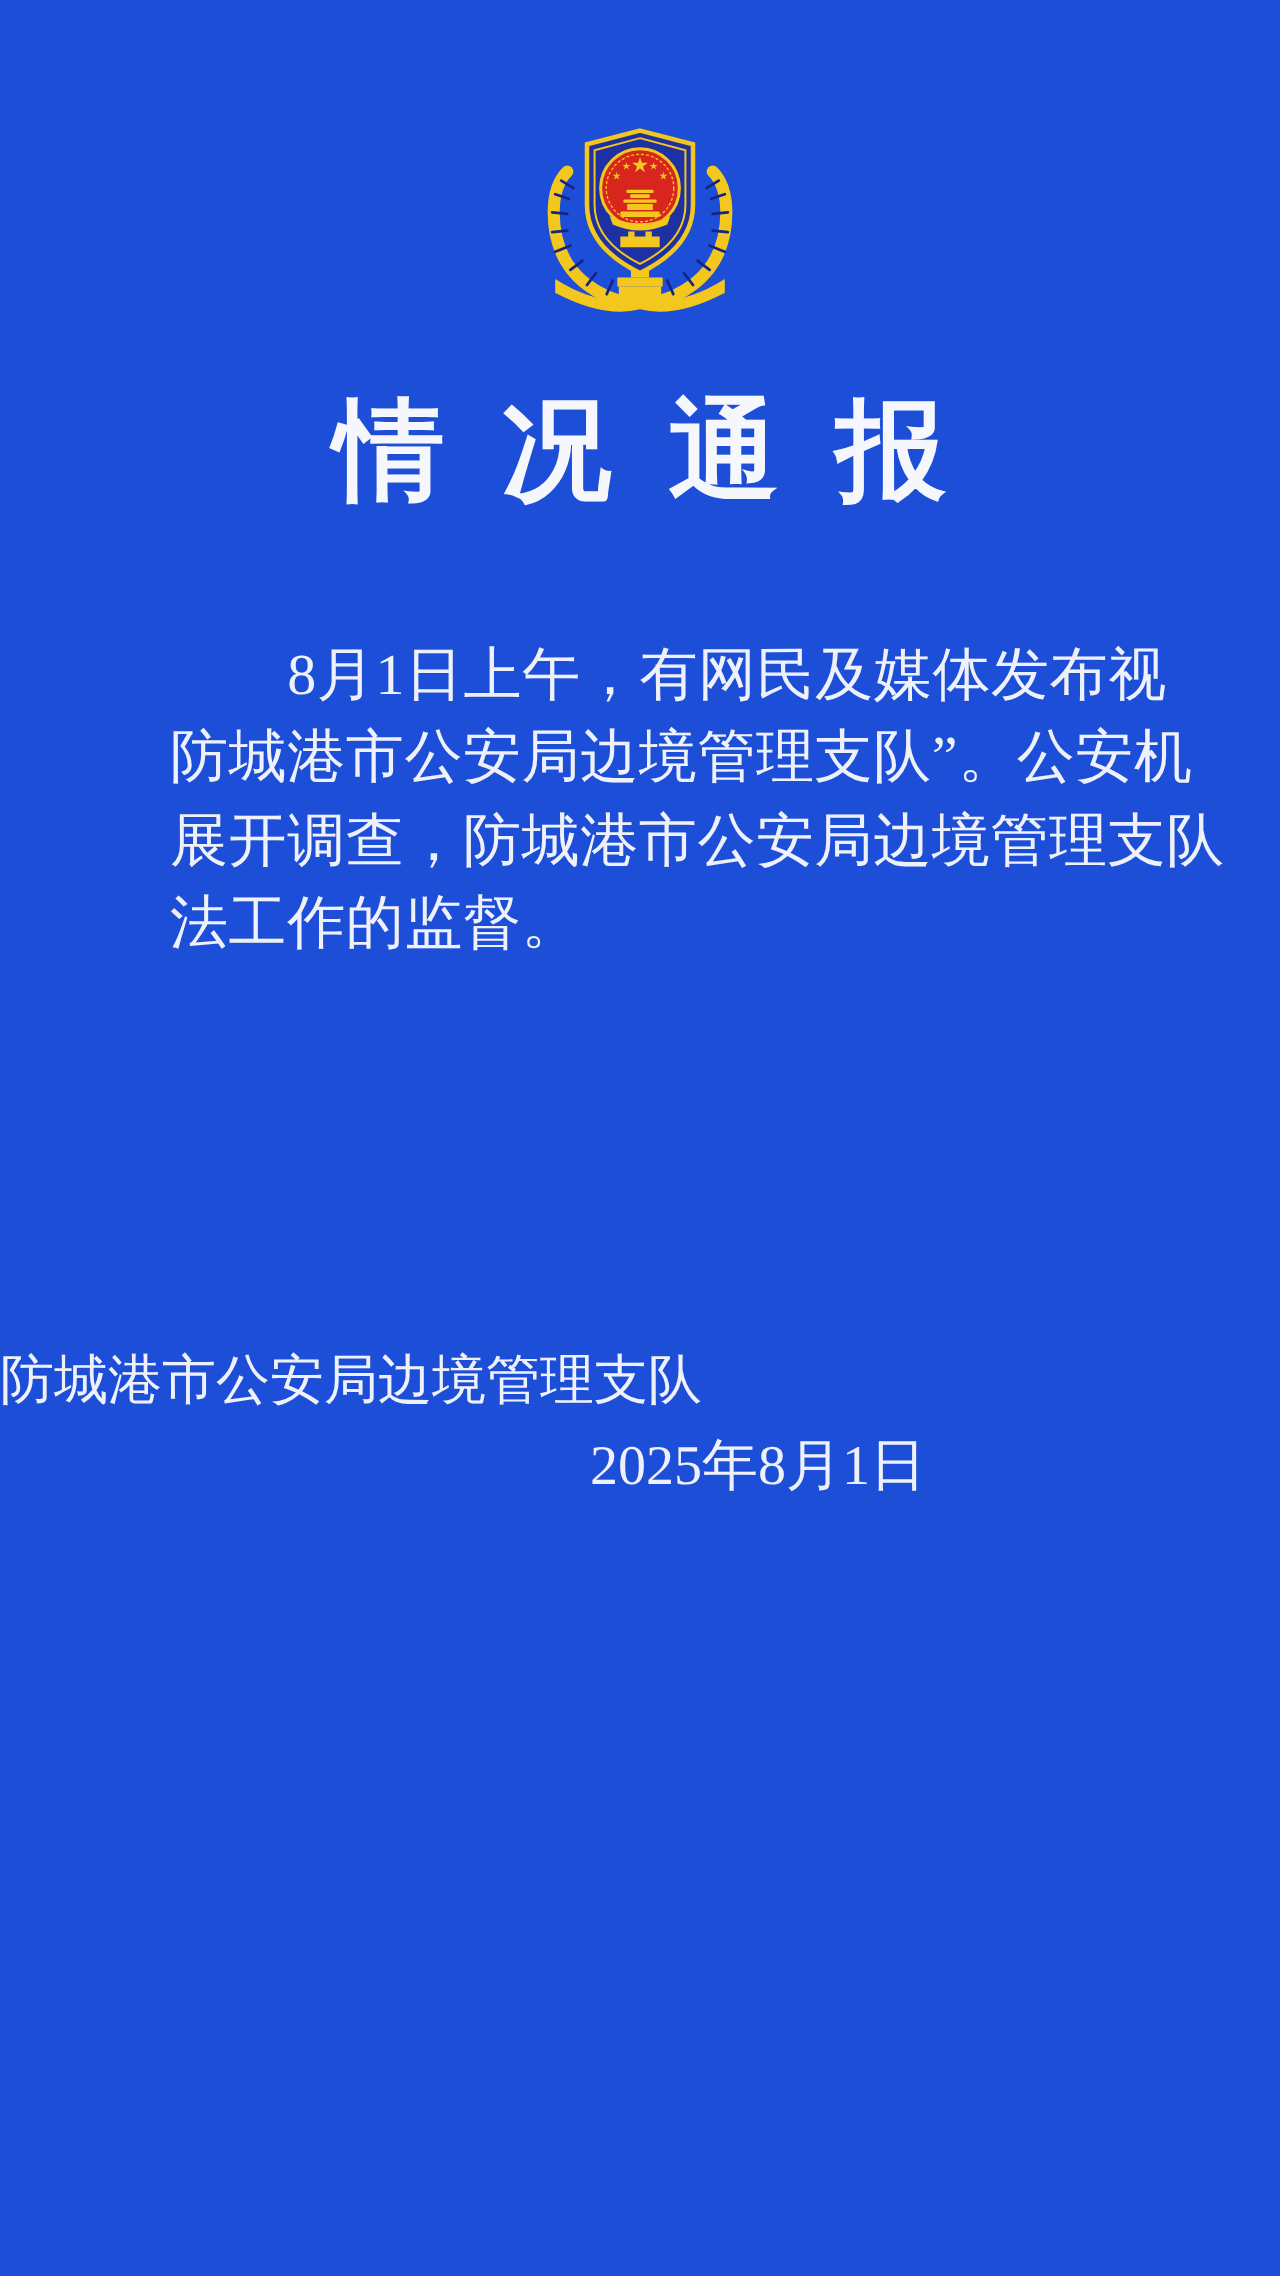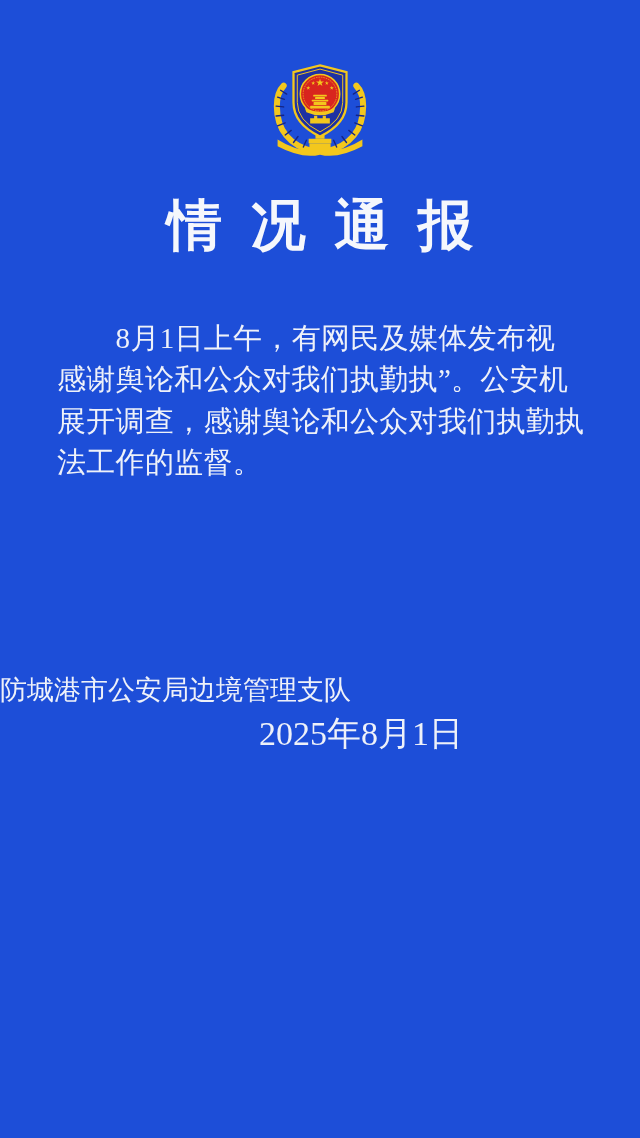--- a/index.html
+++ b/index.html
@@ -39,39 +39,39 @@
   .body-text {
     position: absolute;
     top: 318px;
     left: 57px;
     width: 532px;
     color: #eef1f9;
     font-size: 29px;
     line-height: 41.4px;
     letter-spacing: 0.3px;
   }
-  .body-line { white-space: nowrap; }
+  .body-line { white-space: nowrap; margin-left: 28px; }
   .signature {
     position: absolute;
     top: 670px;
     left: 0;
     right: 0;
     color: #eef1f9;
   }
   .agency {
     text-align: left;
     padding-right: 67px;
     font-size: 27px;
     line-height: 40px;
     white-space: nowrap;
   }
   .issue-date {
     text-align: right;
     padding-right: 177px;
-    font-size: 34px;
+    font-size: 28px;
     line-height: 40px;
     margin-top: 4px;
     white-space: nowrap;
   }
 </style>
 </head>
 <body>
 
 <div class="poster">
 
@@ -136,22 +136,22 @@
       <path d="M50,59.5 Q70,69 90,59.5 L88,65 Q70,73 52,65 Z" fill="#f3c71d"></path>
 
       <path d="M57,73 h5.2 v-3.4 h4.2 v3.4 h7.2 v-3.4 h4.2 v3.4 h5.2 v7 h-26 Z" fill="#f3c71d"></path>
     </svg>
   </div>
 
   <h1 class="title">情况通报</h1>
 
   <div class="body-text">
     <div class="body-line">　　8月1日上午，有网民及媒体发布视</div>
-    <div class="body-line">感谢舆论和公众对我们执勤执”。公安机</div>
-    <div class="body-line">展开调查，感谢舆论和公众对我们执勤执</div>
+    <div class="body-line">防城港市公安局边境管理支队”。公安机</div>
+    <div class="body-line">展开调查，防城港市公安局边境管理支队</div>
     <div class="body-line">法工作的监督。</div>
   </div>
 
   <div class="signature">
     <div class="agency">防城港市公安局边境管理支队</div>
     <div class="issue-date">2025年8月1日</div>
   </div>
 
 </div>
 

